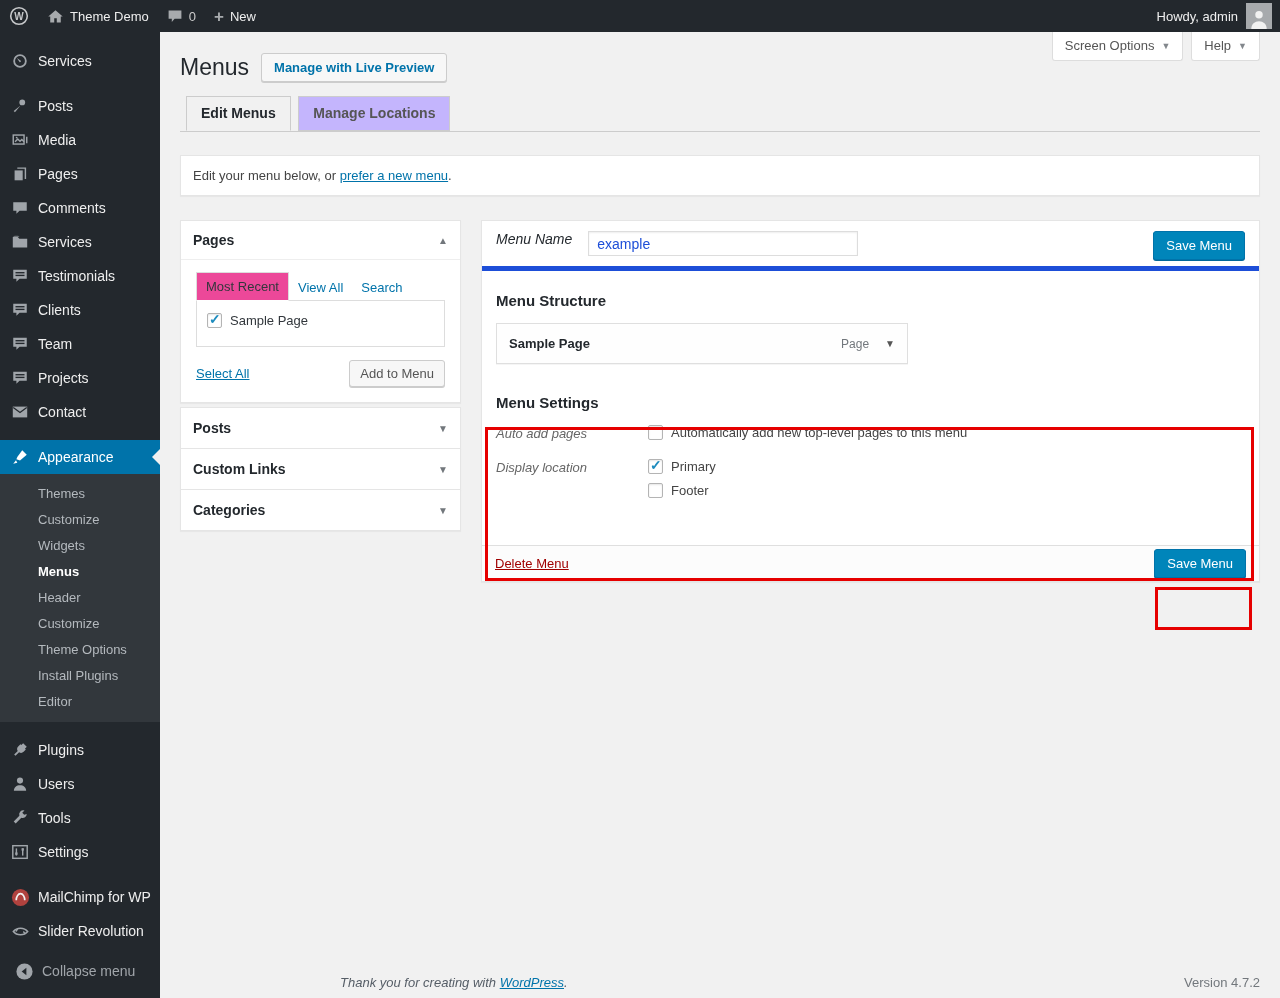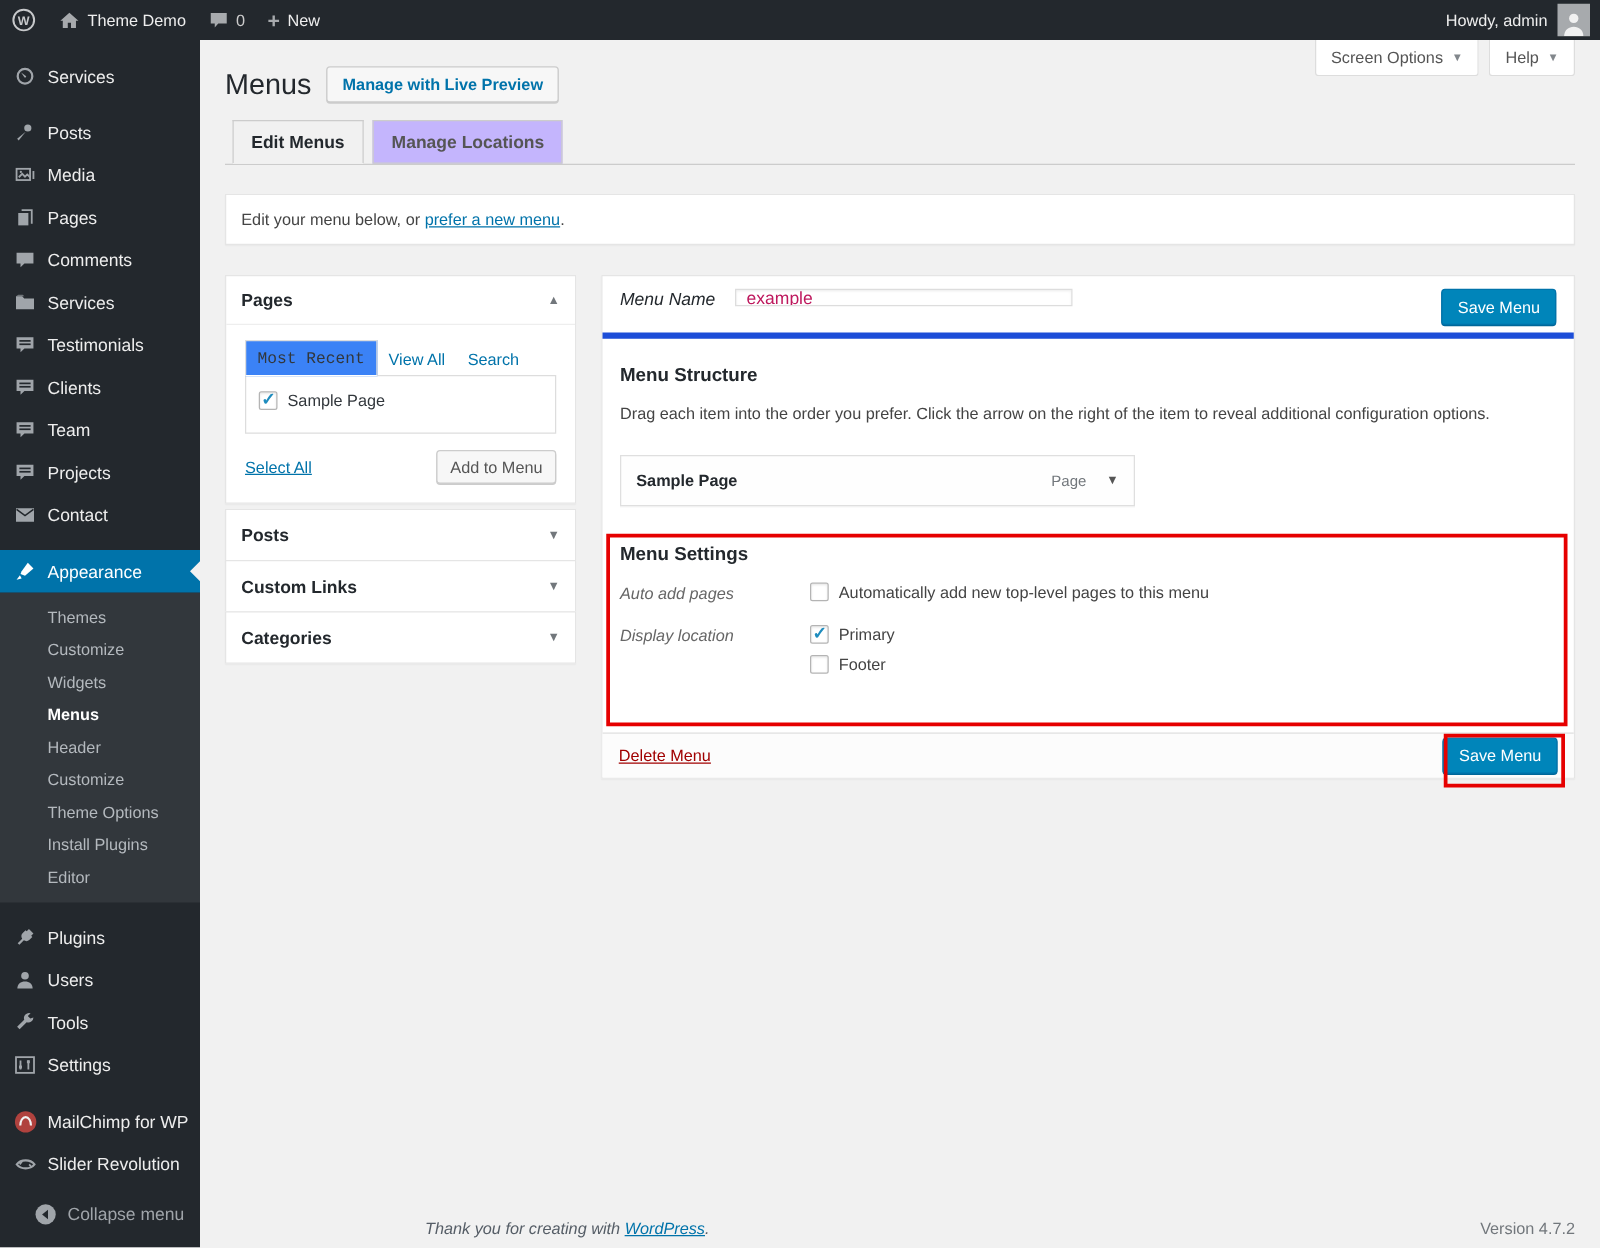--- a/index.html
+++ b/index.html
@@ -33,21 +33,21 @@
   .m-item .mi { color:#a0a5aa; width:20px; height:20px; flex:0 0 20px; display:flex; align-items:center; justify-content:center; }
   .m-item.active { background:#0073aa; color:#fff; position:relative; }
   .m-item.active .mi { color:#fff; }
   .m-item.active::after {
     content:""; position:absolute; right:0; top:50%; margin-top:-8px;
     border:8px solid transparent; border-right-color:#f1f1f1;
   }
   #appearance-submenu { background:#32373c; padding:7px 0; }
   .sub-item { display:block; padding:6px 12px 6px 38px; color:#b4b9be; font-size:13px; line-height:14px; cursor:pointer; }
   .sub-item.current { color:#fff; font-weight:bold; }
-  .collapse-row { position:absolute; bottom:10px; left:16px; width:160px; color:#a0a5aa; }
+  .collapse-row { position:absolute; bottom:10px; left:4px; width:160px; color:#a0a5aa; }
   .collapse-row .m-item { color:#a0a5aa; }
 
   
   #content { position:absolute; top:32px; left:160px; width:1120px; height:966px; }
   #screen-meta {
     position:absolute; top:0; right:20px; display:flex; gap:8px; z-index:10;
   }
   .meta-btn {
     background:#fff; border:1px solid #ddd; border-top:none; color:#555;
     padding:6px 12px 7px; font-size:13px; display:flex; gap:7px; align-items:center; cursor:pointer;
@@ -85,43 +85,43 @@
   .postbox-header {
     display:flex; align-items:center; justify-content:space-between;
     padding:11px 12px; border-bottom:1px solid #eee;
   }
   .postbox-title { font-size:14px; font-weight:bold; color:#23282d; }
   .toggle-glyph { color:#72777c; font-size:10px; cursor:pointer; }
   .postbox-body { padding:12px 15px 15px; }
   .inner-tabs { display:flex; align-items:flex-end; position:relative; z-index:2; margin-bottom:-1px; }
   .inner-tab { padding:6px 9px; font-size:13px; color:#0073aa; cursor:pointer; text-decoration:none; }
   .inner-tab.active {
-    background:#3b82f6; border:1px solid #ddd; border-bottom-color:#fff; color:#32373c; text-decoration:none;font-family:Liberation Mono, monospace;
+    background:#ec4899; border:1px solid #ddd; border-bottom-color:#fff; color:#32373c; text-decoration:none;
   }
   .checklist { border:1px solid #ddd; background:#fff; padding:12px 10px; min-height:47px; }
   .check-row { display:flex; align-items:center; gap:8px; font-size:13px; color:#32373c; }
   .panel-actions { margin-top:13px; display:flex; align-items:center; justify-content:space-between; }
 
   .accordions { margin-top:4px; }
   .accordion {
     background:#fff; border:1px solid #e5e5e5; box-shadow:0 1px 1px rgba(0,0,0,.04);
     display:flex; align-items:center; justify-content:space-between;
     padding:12px 12px; cursor:pointer;
   }
   .accordion + .accordion { margin-top:-1px; }
 
   
   .menu-edit { background:#fff; border:1px solid #e5e5e5; box-shadow:0 1px 1px rgba(0,0,0,.04); }
   .nav-menu-header {
     display:flex; align-items:flex-start; padding:10px 14px; border-bottom:5px solid #1d4ed8; height:50px;
   }
   .menu-name-label { font-style:italic; font-size:14px; color:#23282d; margin-right:16px; }
   .menu-name-input {
-    width:270px; height:14px; border:1px solid #ddd; box-shadow:inset 0 1px 2px rgba(0,0,0,.07);
-    padding:3px 8px; font-size:14px; color:#be185d; font-family:"Liberation Sans",sans-serif;
+    width:270px; height:25px; border:1px solid #ddd; box-shadow:inset 0 1px 2px rgba(0,0,0,.07);
+    padding:3px 8px; font-size:14px; color:#1d4ed8; font-family:"Liberation Sans",sans-serif;
   }
   .spacer { flex:1; }
   .btn-primary {
     background:#0085ba; border:1px solid #0073aa; box-shadow:0 1px 0 #006799; border-radius:3px;
     color:#fff; font-size:13px; padding:6px 12px; cursor:pointer; font-family:"Liberation Sans",sans-serif;
   }
   .btn-secondary {
     background:#f7f7f7; border:1px solid #ccc; box-shadow:0 1px 0 #ccc; border-radius:3px;
     color:#555; font-size:13px; padding:5px 10px; cursor:pointer; font-family:"Liberation Sans",sans-serif;
   }
@@ -493,21 +493,20 @@
       <div class="menu-edit">
         <div class="nav-menu-header">
           <span class="menu-name-label">Menu Name</span>
           <input class="menu-name-input" type="text" value="example" style="">
           <span class="spacer"></span>
           <button class="btn-primary">Save Menu</button>
         </div>
 
         <div class="menu-body">
           <div class="section-title">Menu Structure</div>
-          <p class="drag-help">Drag each item into the order you prefer. Click the arrow on the right of the item to reveal additional configuration options.</p>
 
           <div class="menu-item-bar">
             <span class="menu-item-title">Sample Page</span>
             <span class="spacer"></span>
             <span class="menu-item-type">Page</span>
             <span class="item-caret">▼</span>
           </div>
 
           <div class="menu-settings">
             <div class="section-title">Menu Settings</div>

